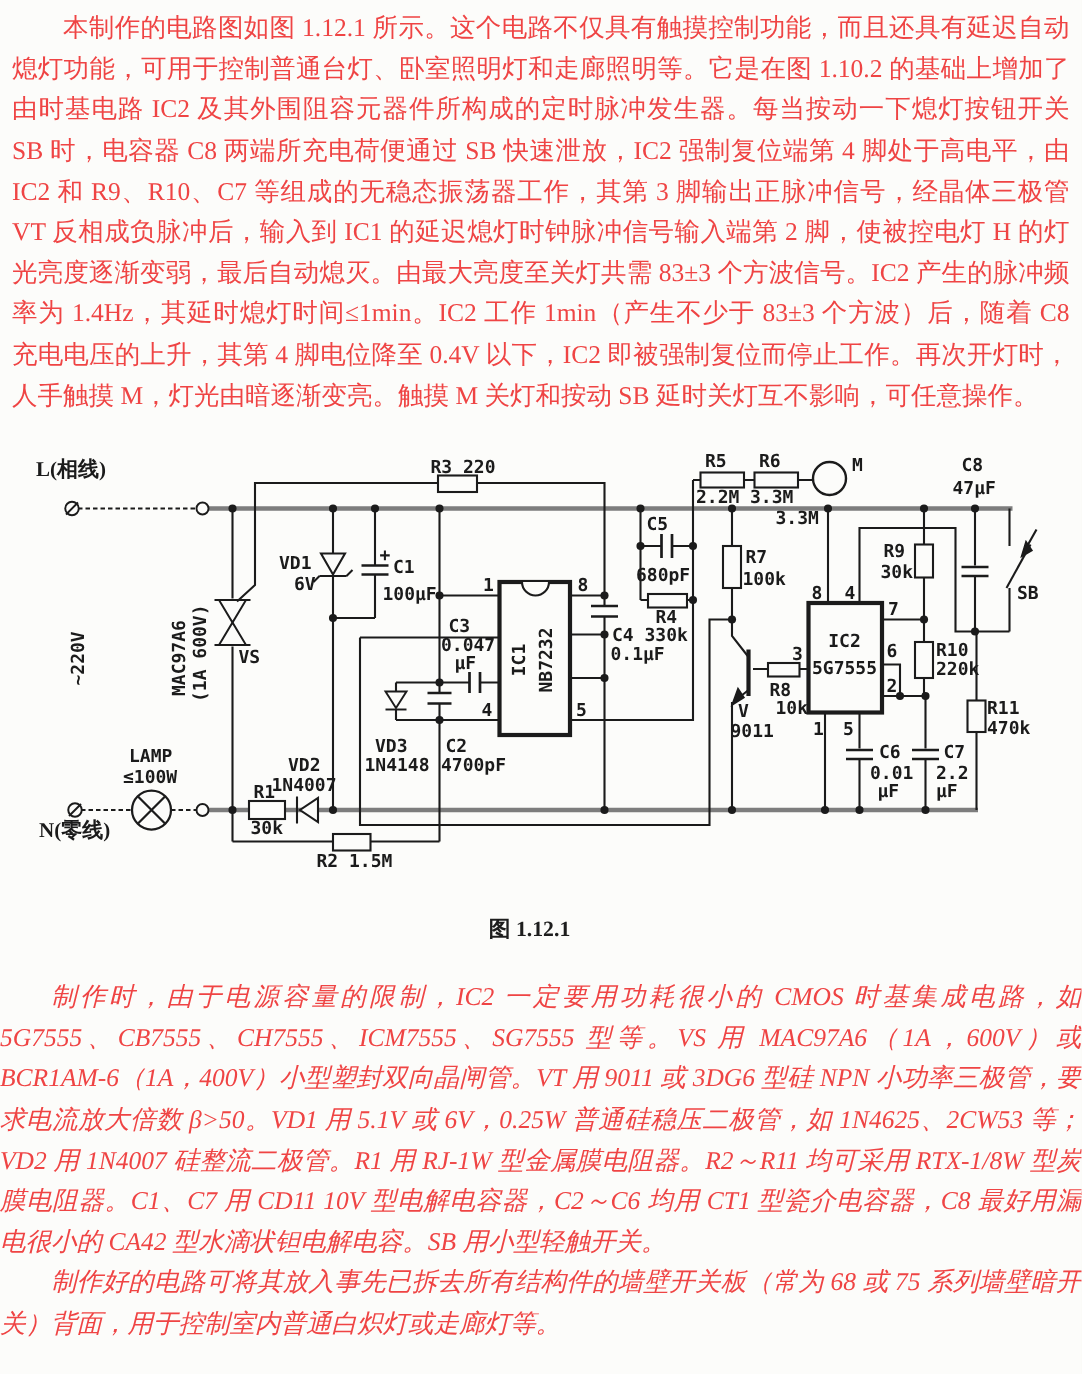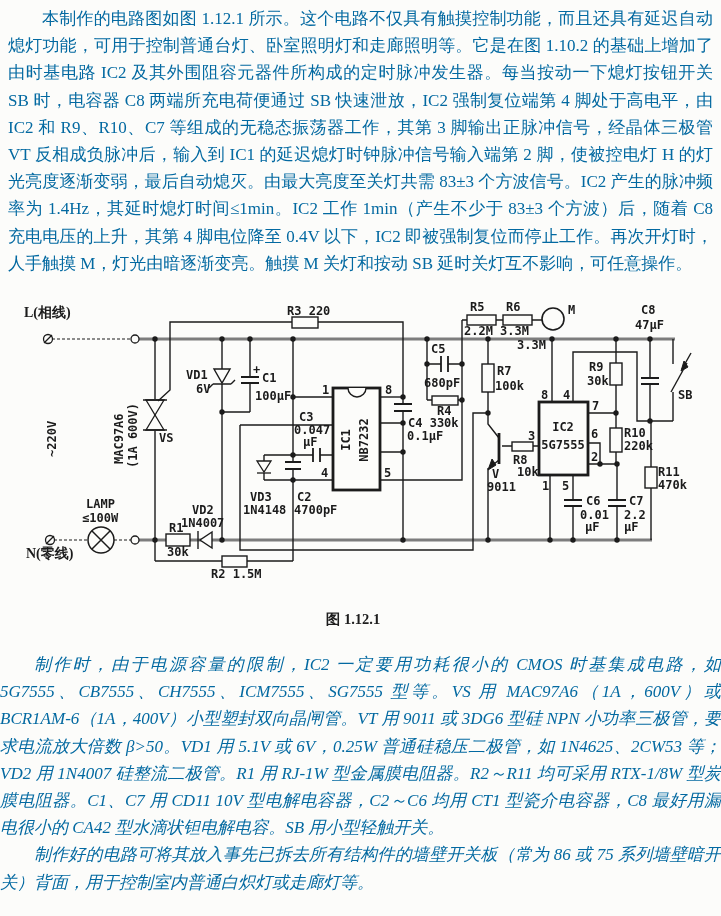--- a/index.html
+++ b/index.html
@@ -9,21 +9,21 @@
     font-family:"Liberation Serif", serif;
     color:#1b1b1b;
   }
   .page{
     position:relative;width:721px;height:916px;background:#fcfcfa;overflow:hidden;
   }
   p.body-text{
     position:absolute;left:8px;right:8px;margin:0;
     font-size:17px;line-height:27.2px;
     text-align:justify;text-indent:2em;
-    color:#0369a1;
+    color:#ef4444;
   }
   #para1{top:5px;}
   #bottom-block{position:absolute;top:651px;left:0;right:0;font-style:italic;}
   #bottom-block p{position:static;margin:0;}
   #figure-caption{
     position:absolute;top:610px;left:0;width:706px;
     text-align:center;font-size:14.5px;font-weight:bold;color:#1d1d1d;
   }
   svg.schematic{position:absolute;left:0;top:0;width:721px;height:916px;}
   svg .lb{font:bold 12px "DejaVu Sans Mono", monospace;fill:#1b1b1b;}
@@ -286,16 +286,16 @@
       <text class="lb" x="629" y="505">C7</text>
       <text class="lb" x="624" y="519">2.2</text>
       <text class="lb" x="624" y="531">µF</text>
     </g>
   </svg>
 
   <div id="figure-caption">图 1.12.1</div>
 
   <div id="bottom-block">
     <p class="body-text">制作时，由于电源容量的限制，IC2 一定要用功耗很小的 CMOS 时基集成电路，如 5G7555、CB7555、CH7555、ICM7555、SG7555 型等。VS 用 MAC97A6（1A，600V）或 BCR1AM-6（1A，400V）小型塑封双向晶闸管。VT 用 9011 或 3DG6 型硅 NPN 小功率三极管，要求电流放大倍数 β&gt;50。VD1 用 5.1V 或 6V，0.25W 普通硅稳压二极管，如 1N4625、2CW53 等；VD2 用 1N4007 硅整流二极管。R1 用 RJ-1W 型金属膜电阻器。R2～R11 均可采用 RTX-1/8W 型炭膜电阻器。C1、C7 用 CD11 10V 型电解电容器，C2～C6 均用 CT1 型瓷介电容器，C8 最好用漏电很小的 CA42 型水滴状钽电解电容。SB 用小型轻触开关。</p>
-    <p class="body-text">制作好的电路可将其放入事先已拆去所有结构件的墙壁开关板（常为 86 或 75 系列墙壁暗开关）背面，用于控制室内普通白炽灯或走廊灯等。</p>
+    <p class="body-text">制作好的电路可将其放入事先已拆去所有结构件的墙壁开关板（常为 68 或 75 系列墙壁暗开关）背面，用于控制室内普通白炽灯或走廊灯等。</p>
   </div>
 
 </div>
 
 </body></html>

